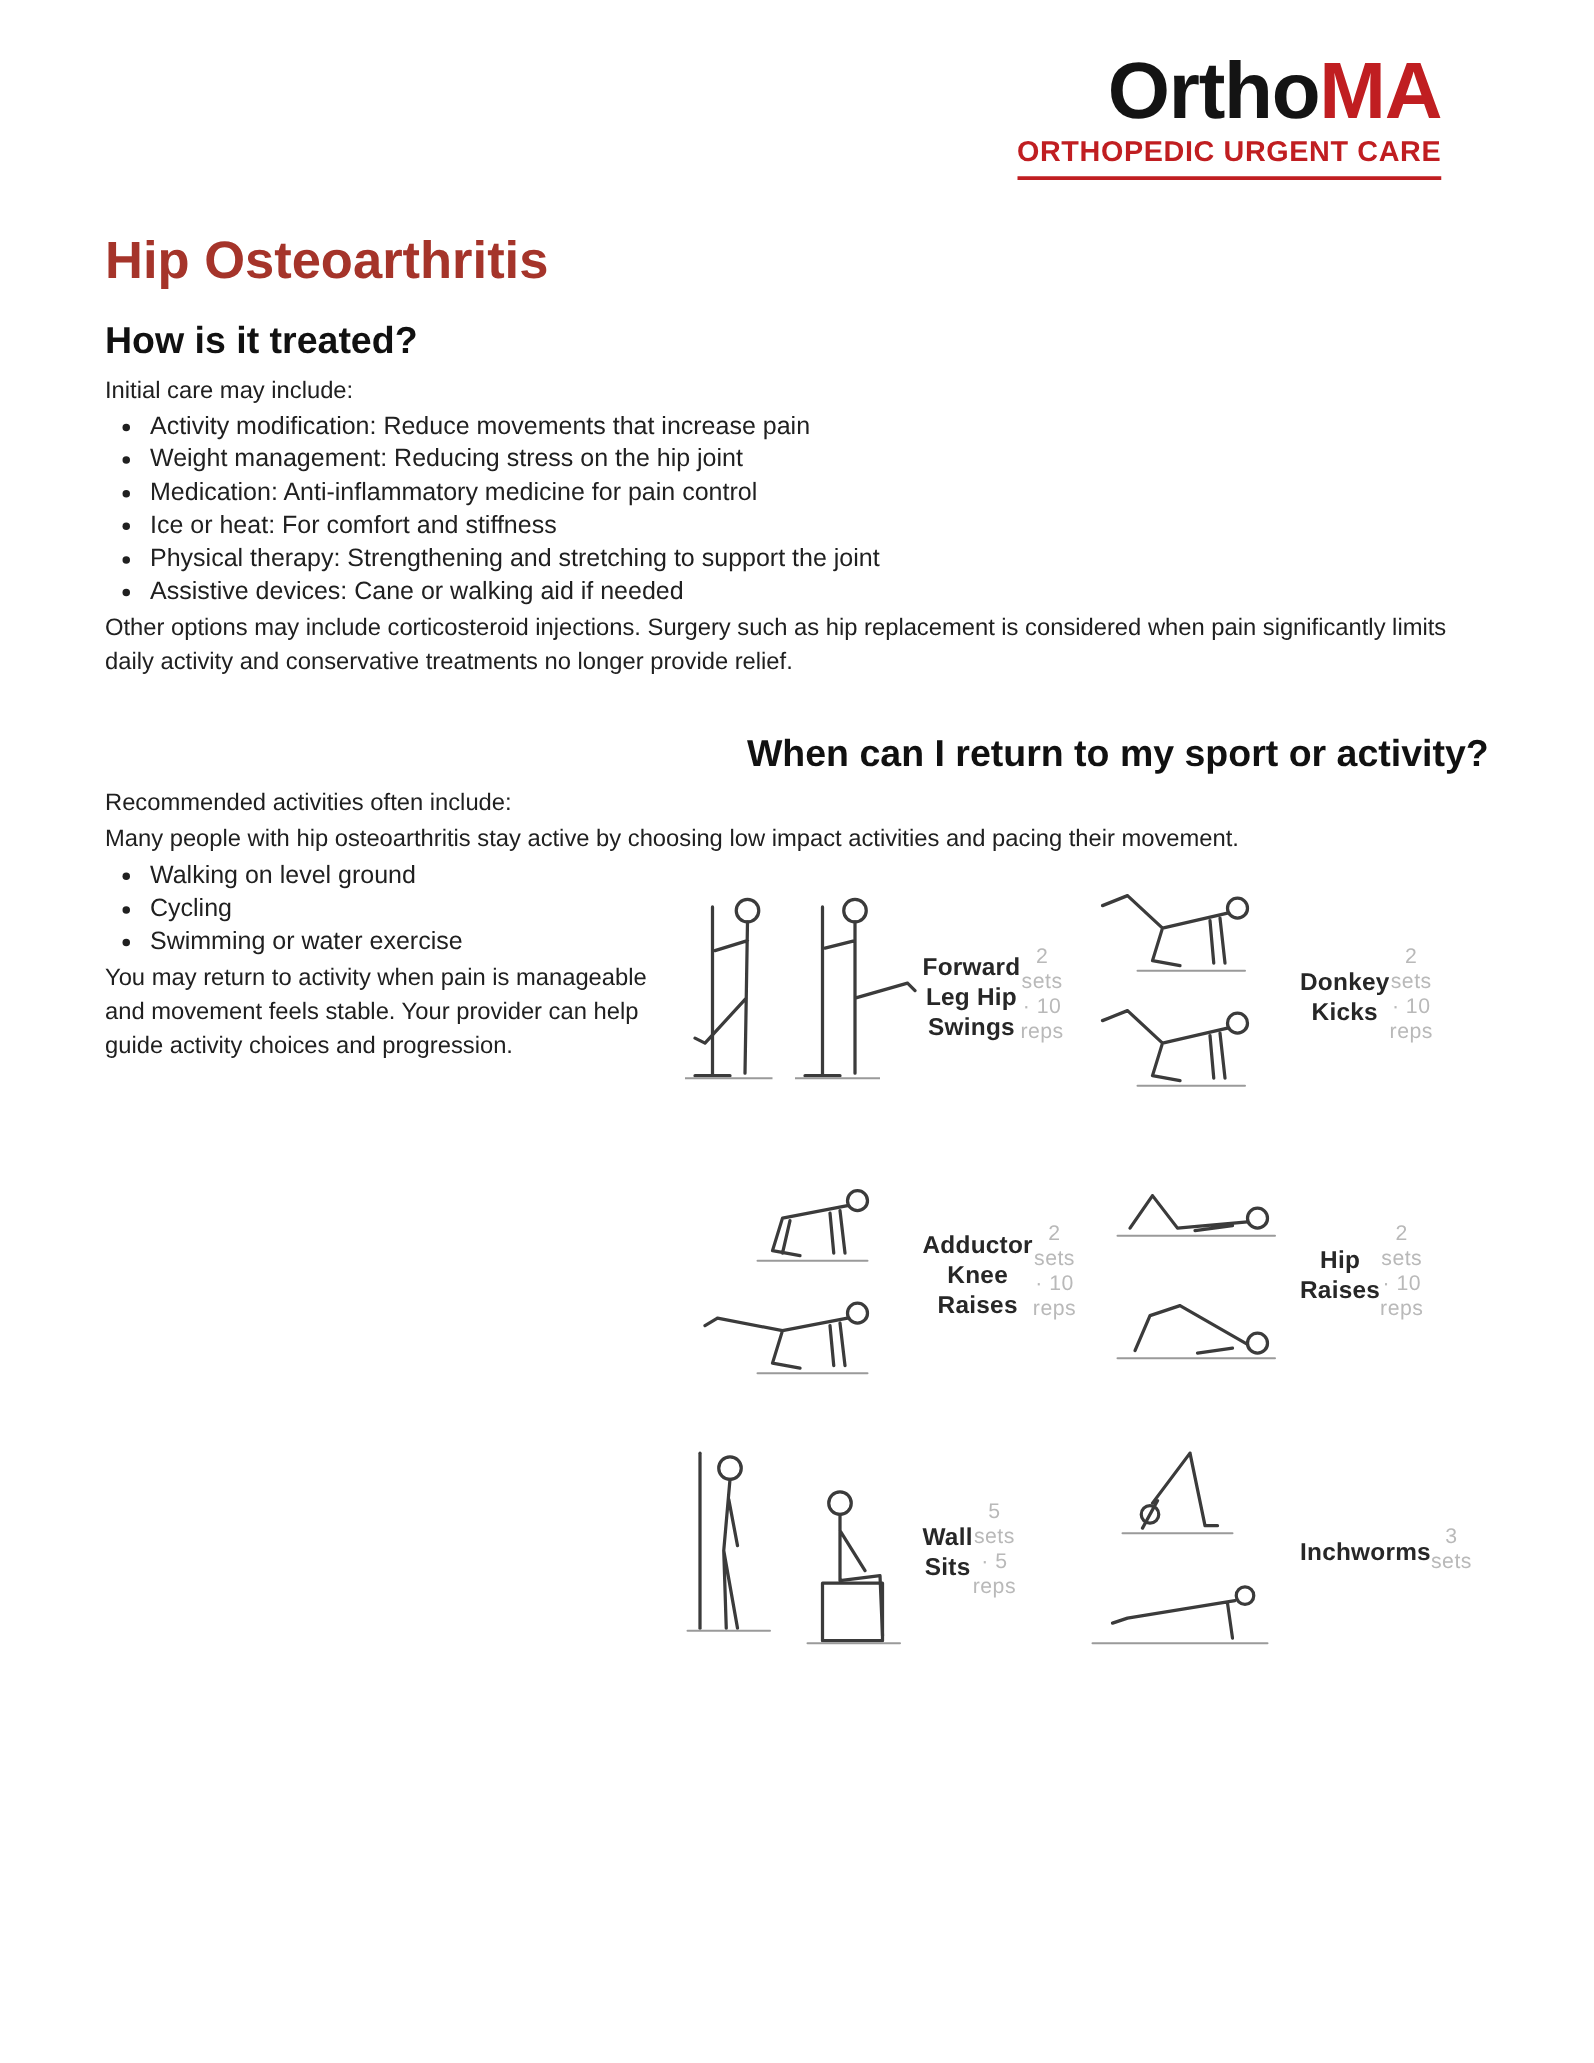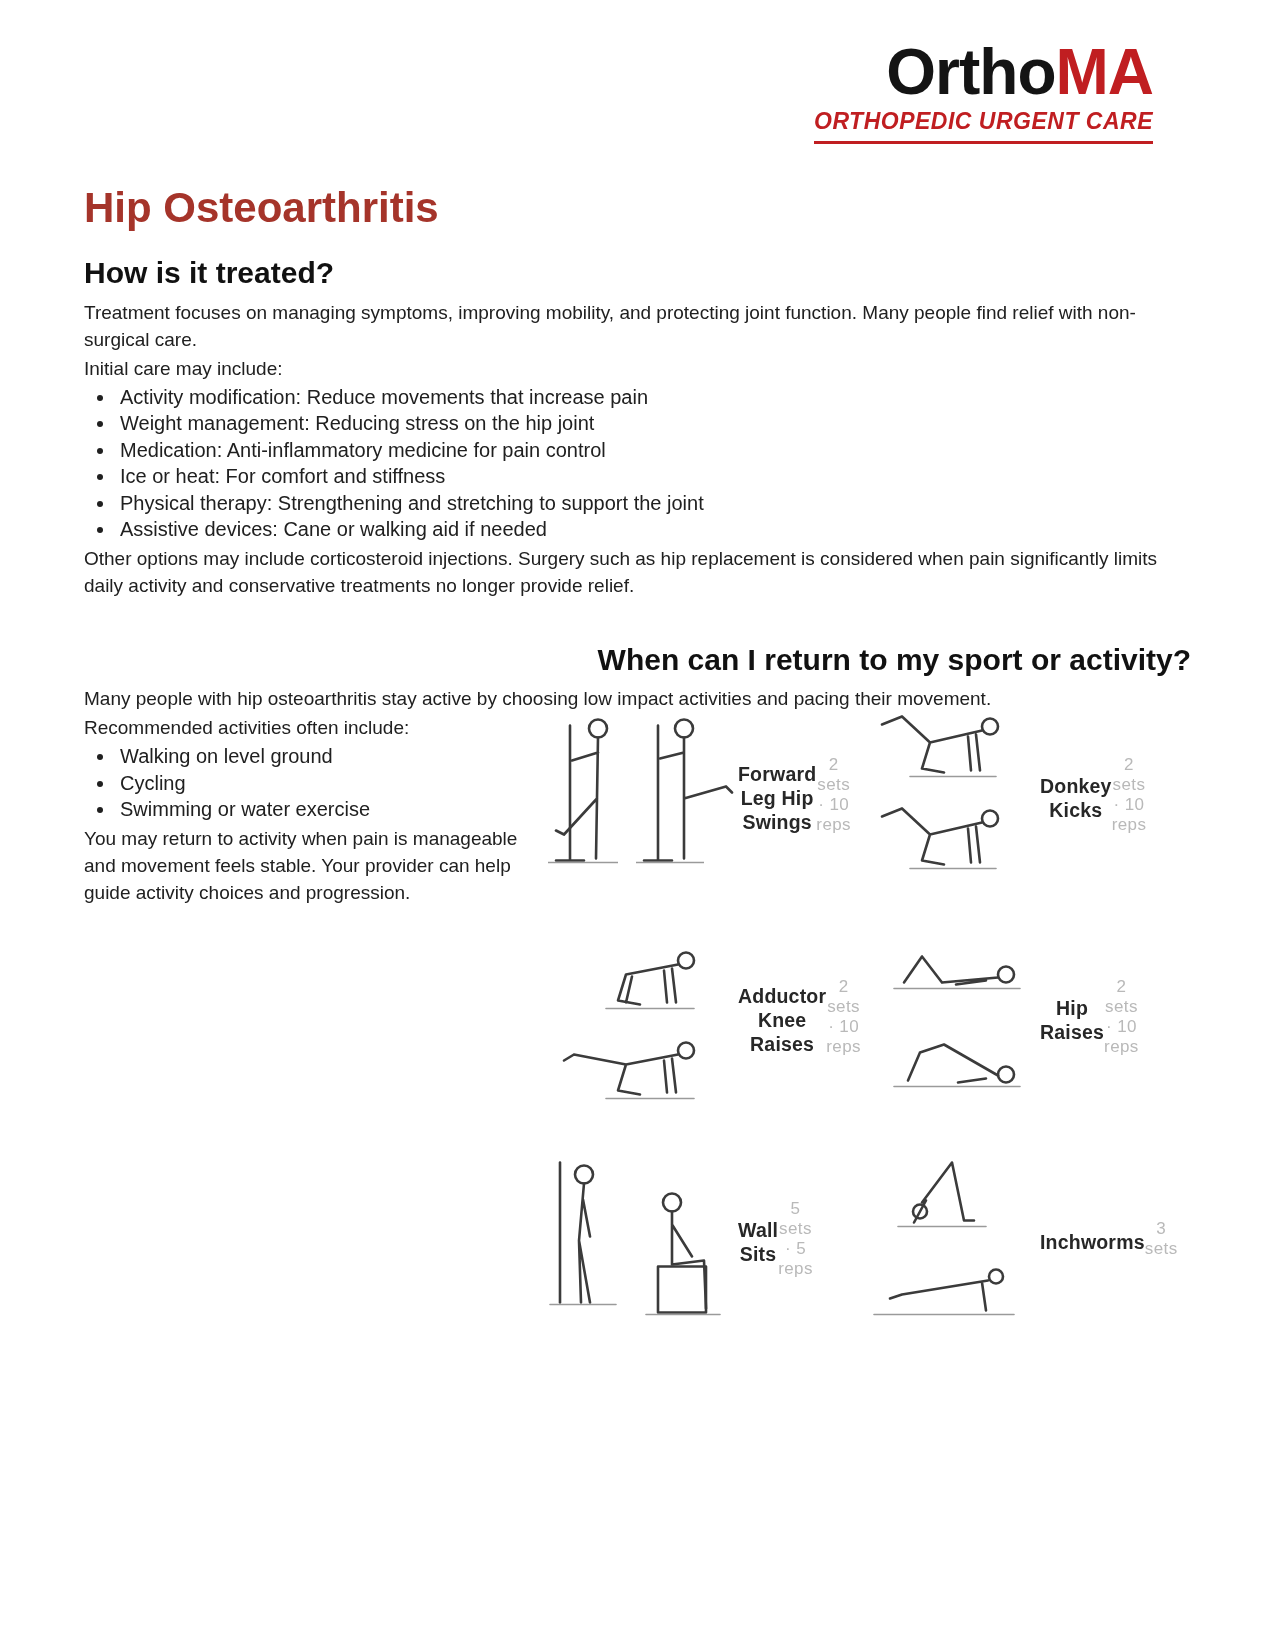--- a/index.html
+++ b/index.html
@@ -24,21 +24,21 @@
     position:absolute;top:40px;right:122px;
     text-align:right;
   }
   .logo-word{
     font-size:64px;font-weight:800;letter-spacing:-1px;line-height:1;
     color:#141414;
   }
   .logo-word .part2{color:var(--logo-red);}
   .logo-tagline{
     margin-top:4px;
-    font-size:23px;font-weight:700;font-style:italic;
+    font-size:23px;font-weight:700;
     color:var(--logo-red);letter-spacing:.5px;
   }
   .logo-underline{
     margin-top:6px;height:3px;background:var(--logo-red);
   }
   
   .content{
     position:absolute;inset:0;
     padding:0 84px;
   }
@@ -98,35 +98,34 @@
     <div class="logo-word"><span>Ortho</span><span class="part2">MA</span></div>
     <div class="logo-tagline">ORTHOPEDIC URGENT CARE</div>
     <div class="logo-underline"></div>
   </div>
 
   <div class="content">
 
     <h1 class="page-title">Hip Osteoarthritis</h1>
 
     <h2 class="section-heading">How is it treated?</h2>
-    <p class="body-text">Treatment focuses on managing symptoms, improving mobility, and protecting joint function. Many people find relief with non-surgical care.</p>
     <p class="body-text">Initial care may include:</p>
     <ul class="bullet-list">
       <li><span>Activity modification: Reduce movements that increase pain</span></li>
       <li><span>Weight management: Reducing stress on the hip joint</span></li>
       <li><span>Medication: Anti-inflammatory medicine for pain control</span></li>
       <li><span>Ice or heat: For comfort and stiffness</span></li>
       <li><span>Physical therapy: Strengthening and stretching to support the joint</span></li>
       <li><span>Assistive devices: Cane or walking aid if needed</span></li>
     </ul>
     <p class="body-text">Other options may include corticosteroid injections. Surgery such as hip replacement is considered when pain significantly limits daily activity and conservative treatments no longer provide relief.</p>
 
     <h2 class="section-heading second">When can I return to my sport or activity?</h2>
+    <p class="body-text">Recommended activities often include:</p>
     <p class="body-text">Many people with hip osteoarthritis stay active by choosing low impact activities and pacing their movement.</p>
-    <p class="body-text">Recommended activities often include:</p>
     <ul class="bullet-list">
       <li><span>Walking on level ground</span></li>
       <li><span>Cycling</span></li>
       <li><span>Swimming or water exercise</span></li>
     </ul>
     <p class="body-text narrow">You may return to activity when pain is manageable and movement feels stable. Your provider can help guide activity choices and progression.</p>
 
   </div>
 
   <div class="exercise-grid">

